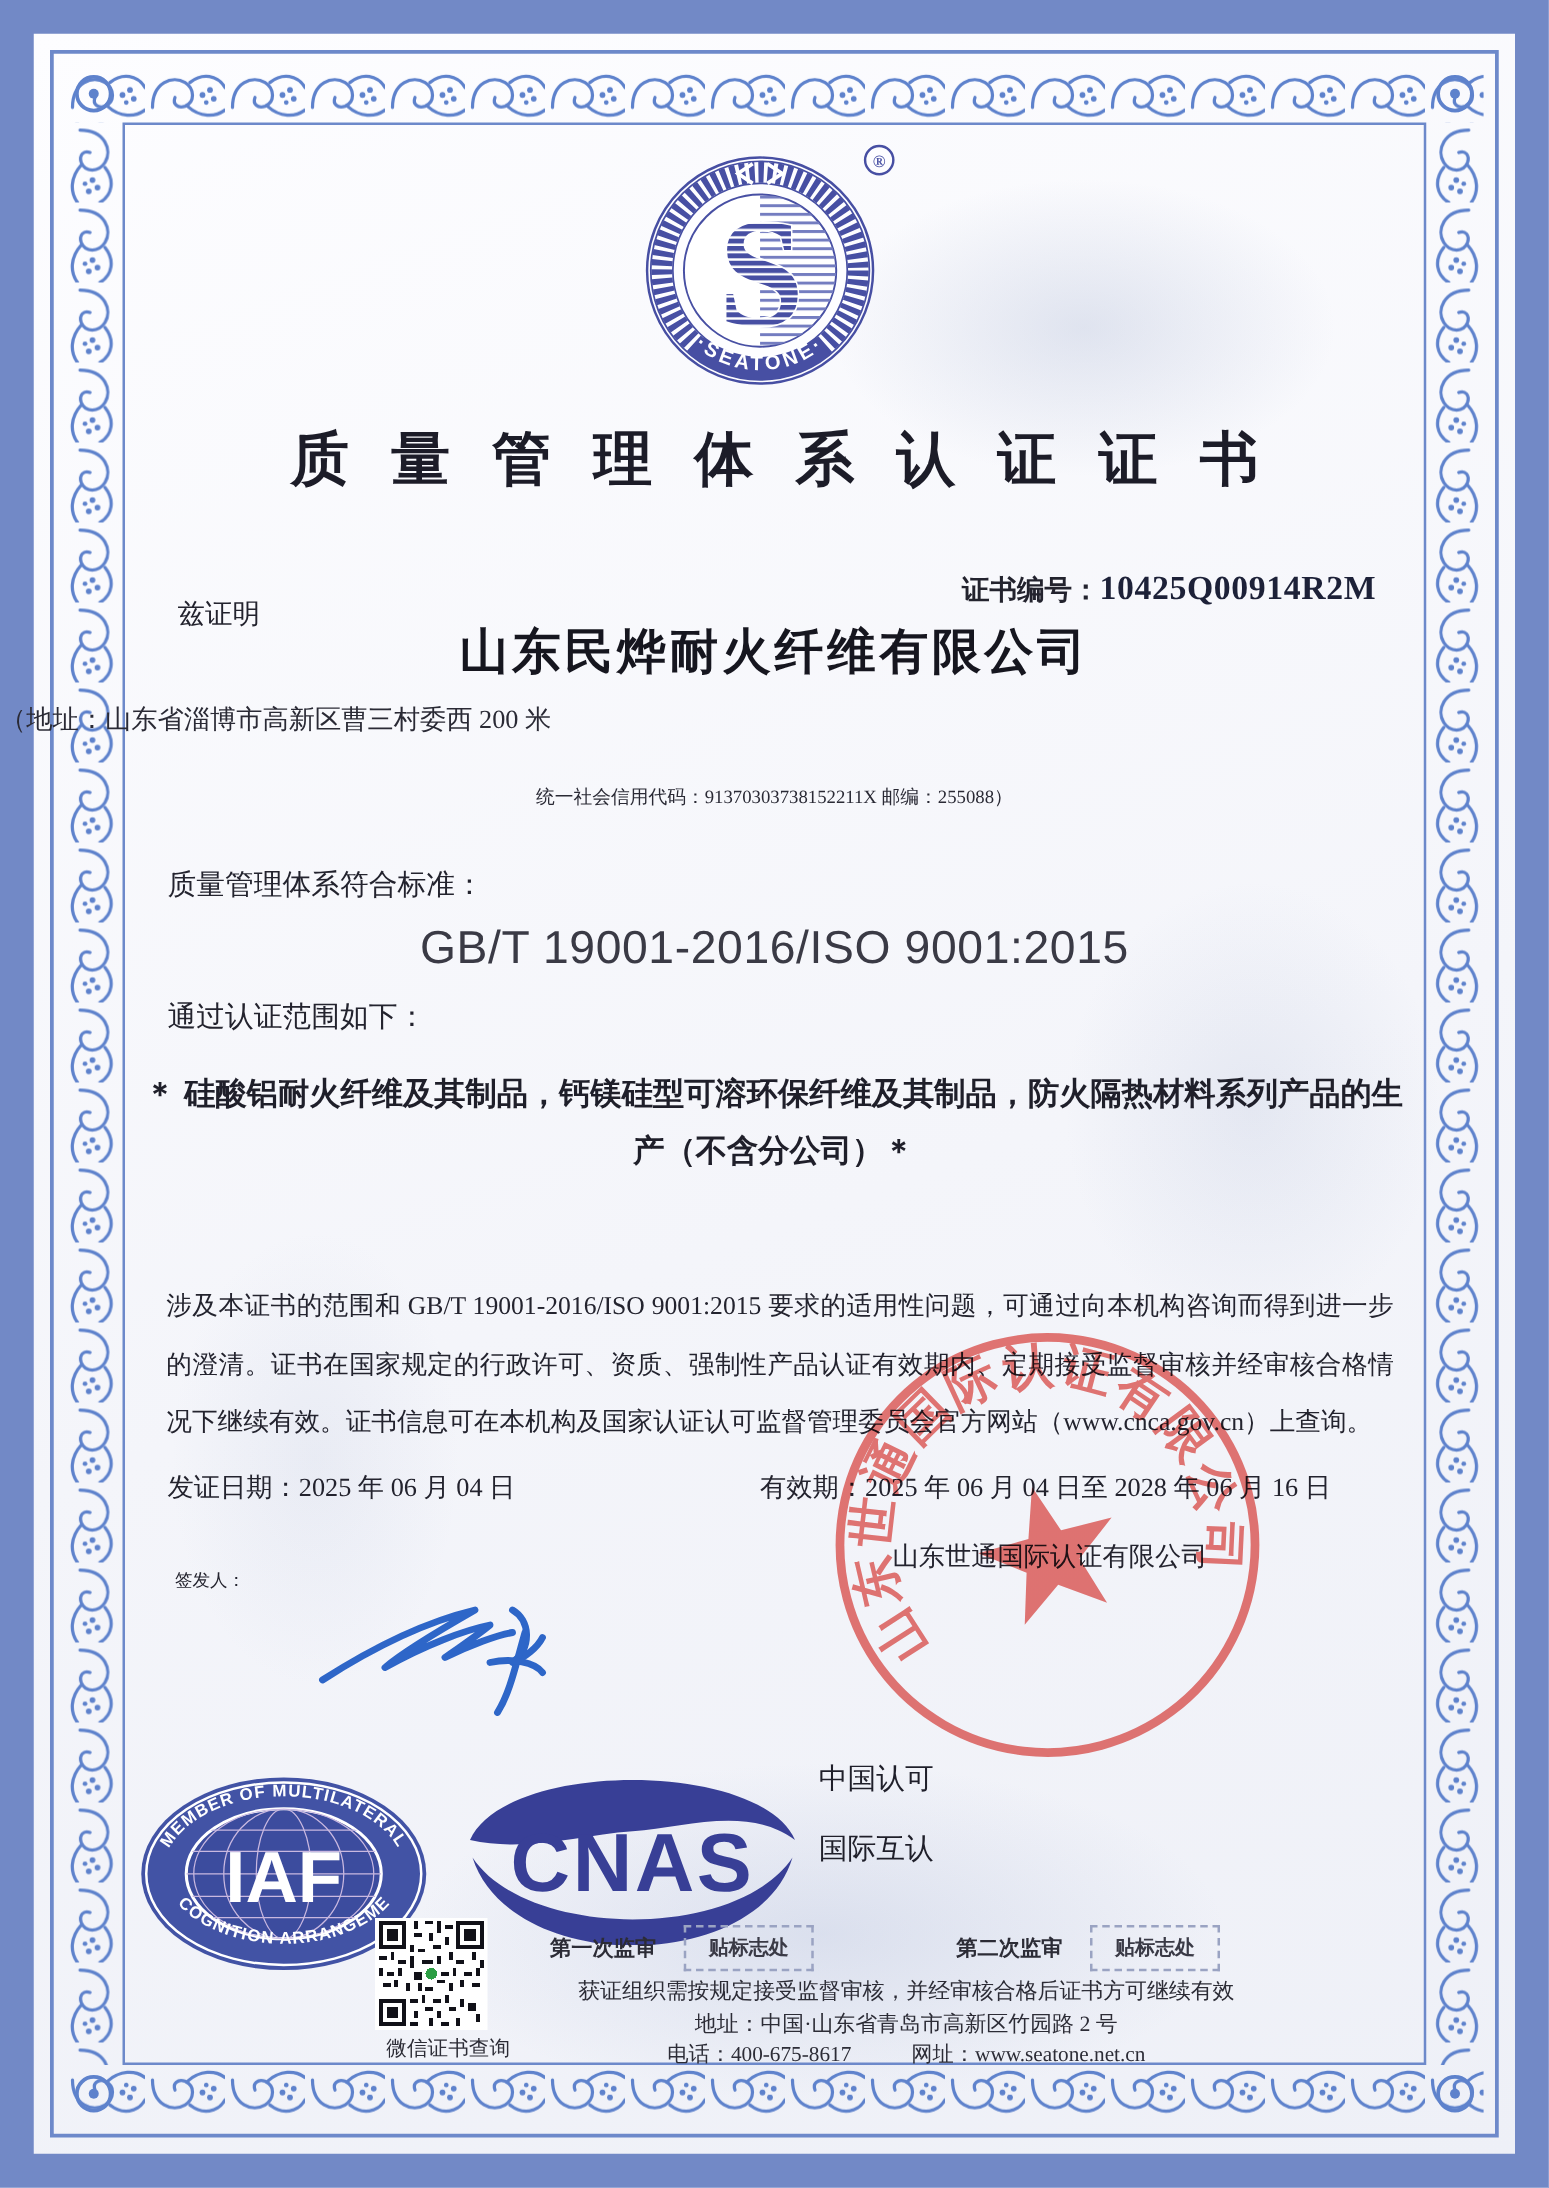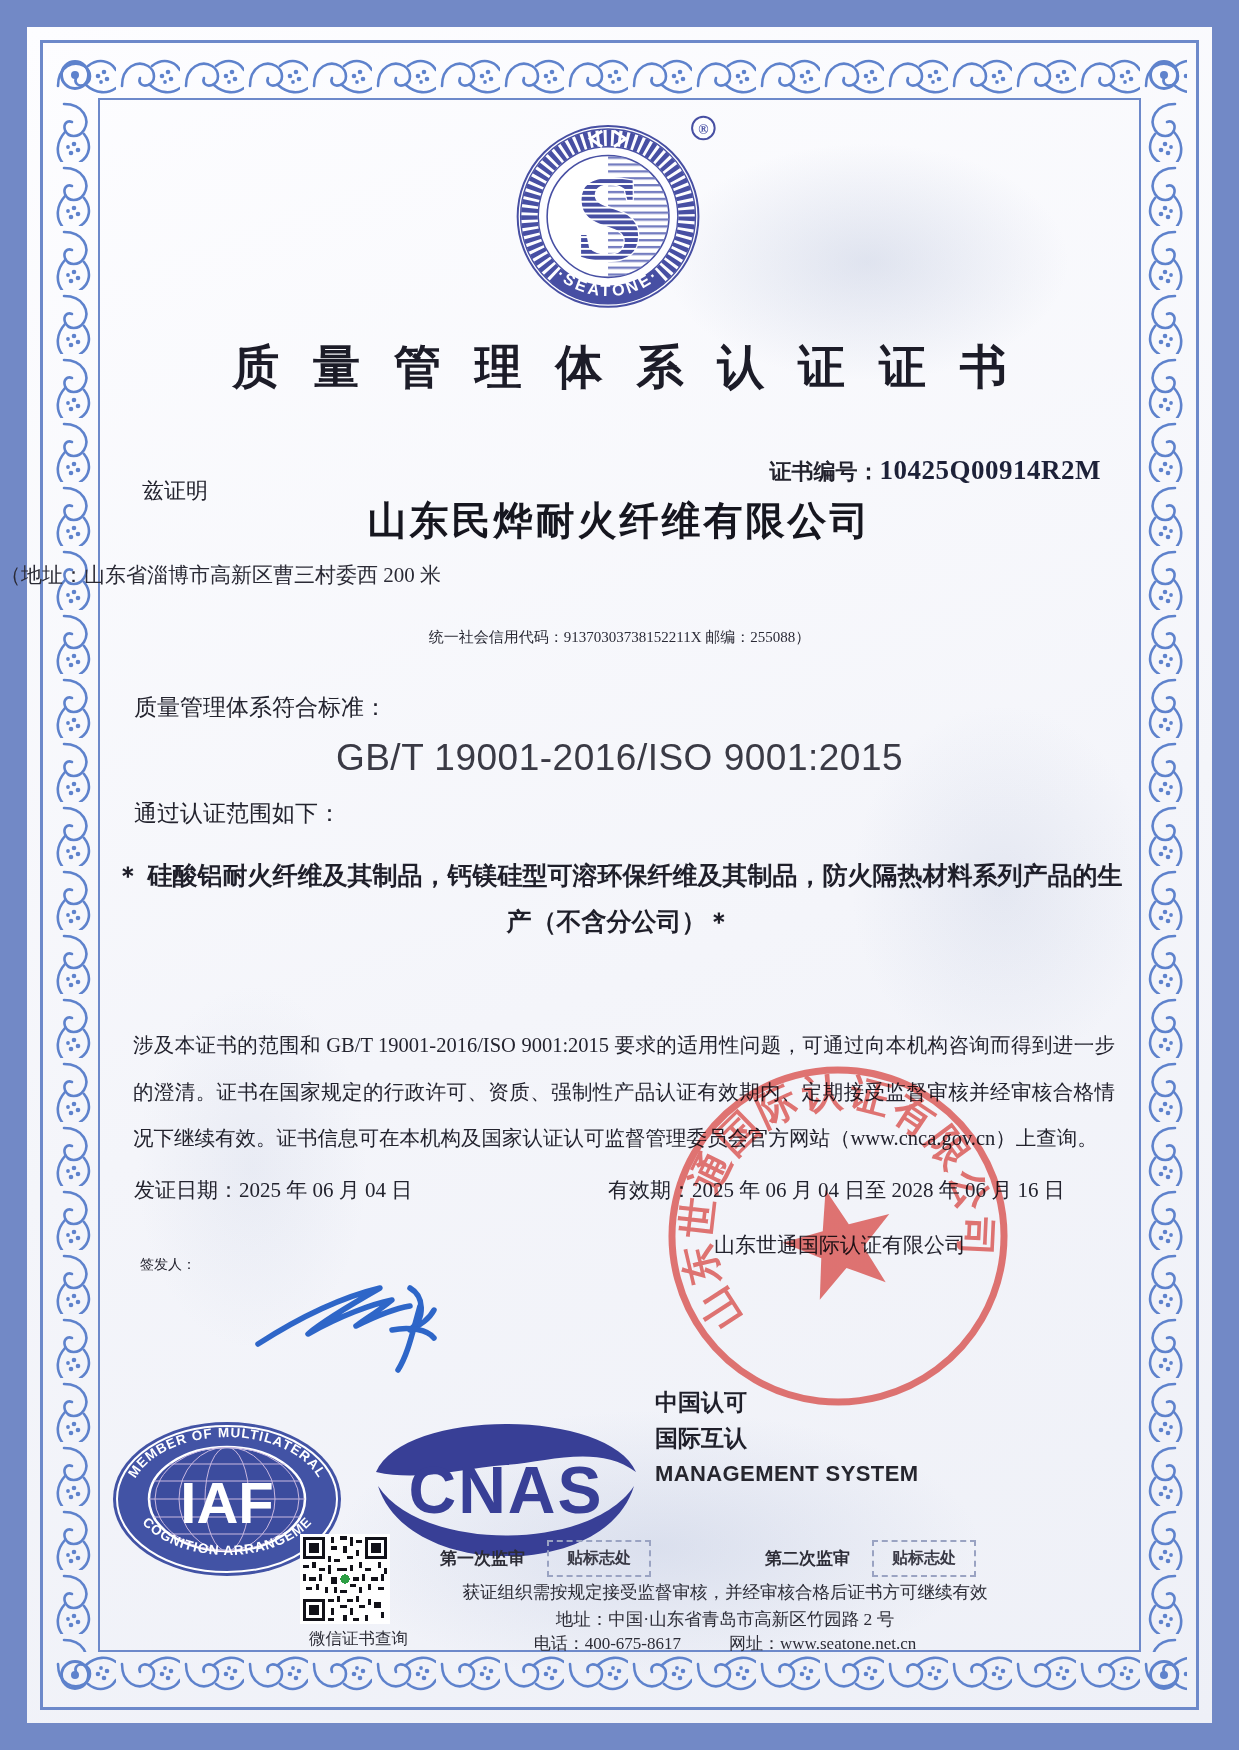--- a/index.html
+++ b/index.html
@@ -52,21 +52,21 @@
   .date-issue{left:134px;top:1176px;font-size:21px;white-space:nowrap;}
   .date-valid{left:608px;top:1176px;font-size:21px;white-space:nowrap;}
   .signer{left:140px;top:1256px;font-size:14px;}
   .issuer{left:640px;width:400px;top:1231px;font-size:21px;text-align:center;color:#23232e;}
   .sig-svg{left:252px;top:1268px;}
   .stamp-svg{left:662px;top:1056px;mix-blend-mode:multiply;opacity:.92;}
   .seatone-svg{left:498px;top:108px;}
   .iaf-svg{left:110px;top:1420px;}
   .cnas-svg{left:362px;top:1384px;}
   .cnas-block{left:655px;top:1384px;line-height:36px;font-family:"Liberation Sans","DejaVu Sans",sans-serif;}
-  .cnas-block .zh{font-size:23px;font-weight:700;color:#1f1f2a;}
+  .cnas-block .zh{font-size:23px;font-weight:400;color:#1f1f2a;margin-top:20px;}
   .cnas-block .en{font-size:22px;font-weight:700;color:#26262e;letter-spacing:.4px;}
   .qr-svg{left:300px;top:1534px;}
   .qr-caption{left:288px;width:120px;top:1628px;font-size:16.5px;text-align:right;color:#2c2c36;}
   .audit-row{left:440px;top:1540px;width:560px;display:flex;align-items:center;gap:22px;font-size:17px;color:#2c2c36;white-space:nowrap;font-weight:bold;}
   .sticker-box{border:2px dashed #9aa3c2;padding:6px 18px;font-size:16px;color:#3a3a46;}
   .audit-gap{width:70px;}
   .note{left:380px;width:690px;top:1580px;font-size:17.5px;text-align:center;color:#2c2c36;}
   .org-addr{left:380px;width:690px;top:1607px;font-size:17.5px;text-align:center;color:#2c2c36;}
   .phone-row{left:380px;width:690px;top:1632px;font-size:17px;text-align:center;color:#2c2c36;}
   .phone-row .gap{display:inline-block;width:48px;}
@@ -257,21 +257,20 @@
 
 <svg class="abs cnas-svg" width="288" height="172" viewBox="0 0 288 172">
   <path d="M14 88 C 42 24 246 24 274 88 C 236 60 186 78 144 81 C 102 84 58 98 14 88 Z" fill="#383f96"></path>
   <path d="M16 102 C 60 168 228 168 272 102 C 244 196 46 196 16 102 Z" fill="#383f96"></path>
   <text x="144" y="106" font-size="66" font-weight="700" fill="#383f96" text-anchor="middle" dominant-baseline="central" font-family="'Liberation Sans','DejaVu Sans',sans-serif" letter-spacing="2">CNAS</text>
 </svg>
 
 <div class="abs cnas-block">
   <div class="zh">中国认可</div>
   <div class="zh">国际互认</div>
-  <div class="en">MANAGEMENT SYSTEM</div>
 </div>
 
 <svg class="abs qr-svg" width="90" height="90" viewBox="0 0 29 29" shape-rendering="crispEdges">
   <rect width="29" height="29" fill="#ffffff"></rect>
   <g fill="#111118">
     <path d="M1 1h7v7h-7z M22 1h6v6h-6z M1 21h7v7h-7z" fill="none"></path>
     <rect x="1" y="1" width="7" height="7"></rect>
       <rect x="21" y="1" width="7" height="7"></rect>
       <rect x="1" y="21" width="7" height="7"></rect>
   </g>

